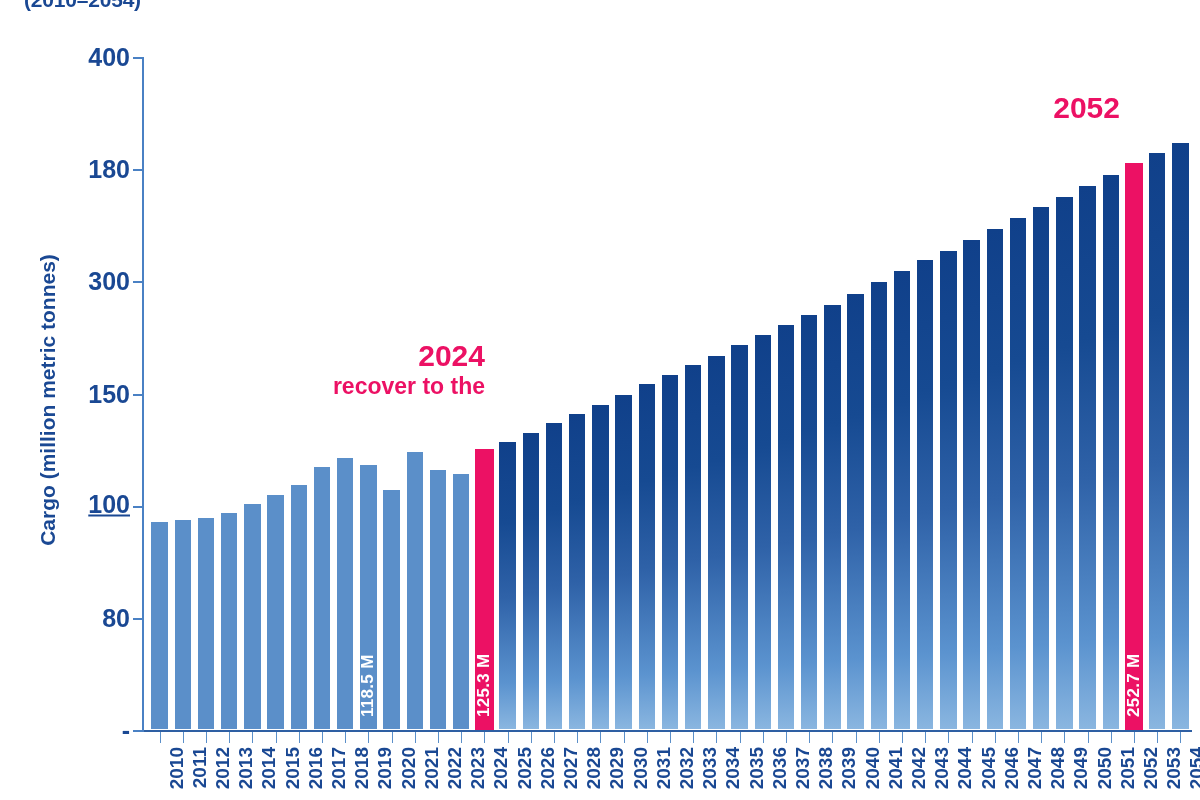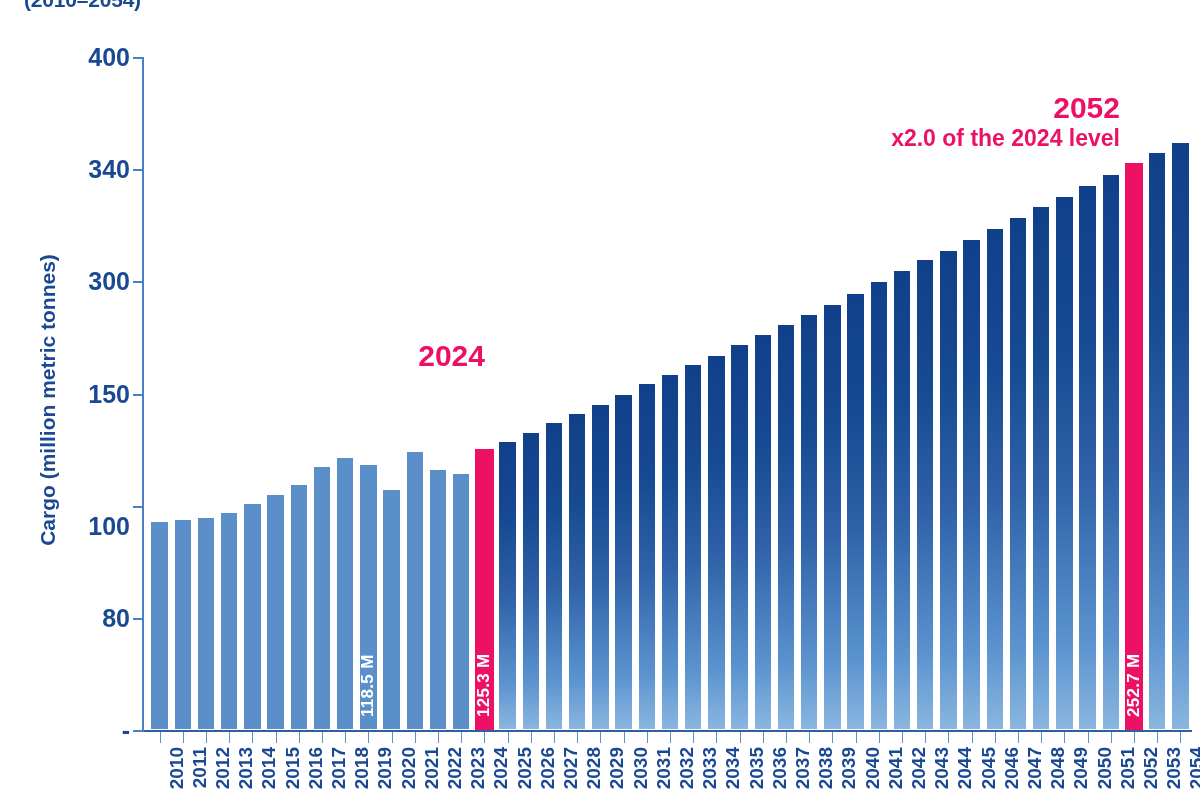--- a/index.html
+++ b/index.html
@@ -214,27 +214,27 @@
 
   <div id="plot">
     <div class="axis-line"></div>
     <div class="axis-baseline"></div>
     <div id="yticks">
         <div class="ytick" style="top: 673px;"></div>
         <div class="ytick-label" style="top: 673px;">-</div>
         <div class="ytick" style="top: 560.833px;"></div>
         <div class="ytick-label" style="top: 560.833px;">80</div>
         <div class="ytick" style="top: 448.667px;"></div>
-        <div class="ytick-label" style="top: 469px;">100</div>
+        <div class="ytick-label" style="top: 447px; text-decoration: underline;">100</div>
         <div class="ytick" style="top: 336.5px;"></div>
         <div class="ytick-label" style="top: 336.5px;">150</div>
         <div class="ytick" style="top: 224.333px;"></div>
         <div class="ytick-label" style="top: 224.333px;">300</div>
         <div class="ytick" style="top: 112.167px;"></div>
-        <div class="ytick-label" style="top: 112.167px;">340</div>
+        <div class="ytick-label" style="top: 112.167px;">180</div>
         <div class="ytick" style="top: 0px;"></div>
         <div class="ytick-label" style="top: 0px;">400</div>
       </div>
     <div class="bars" id="bars">
         <div class="bar-slot" style="left: 2.32px; width: 18.56px;">
           <div class="bar hist" title="2010: 93" style="height: 208.63px;"></div>
         </div>
         <div class="bar-slot" style="left: 25.52px; width: 18.56px;">
           <div class="bar hist" title="2011: 94" style="height: 210.873px;"></div>
         </div>
@@ -465,20 +465,20 @@
         <div class="xlabel" style="left: 946.6px;">2050</div>
         <div class="xlabel" style="left: 969.8px;">2051</div>
         <div class="xlabel" style="left: 993px;">2052</div>
         <div class="xlabel" style="left: 1016.2px;">2053</div>
         <div class="xlabel" style="left: 1039.4px;">2054</div>
       </div>
   </div>
 
   <div class="annotation" id="annotation-2024">
     <span class="ann-year">2024</span>
+    <span class="ann-text">recover to the</span>
   </div>
 
   <div class="annotation" id="annotation-2052">
     <span class="ann-year">2052</span>
-    <span class="ann-text">x2.0 of the 2024 level</span>
   </div>
 
 </div>
 
 </body></html>

